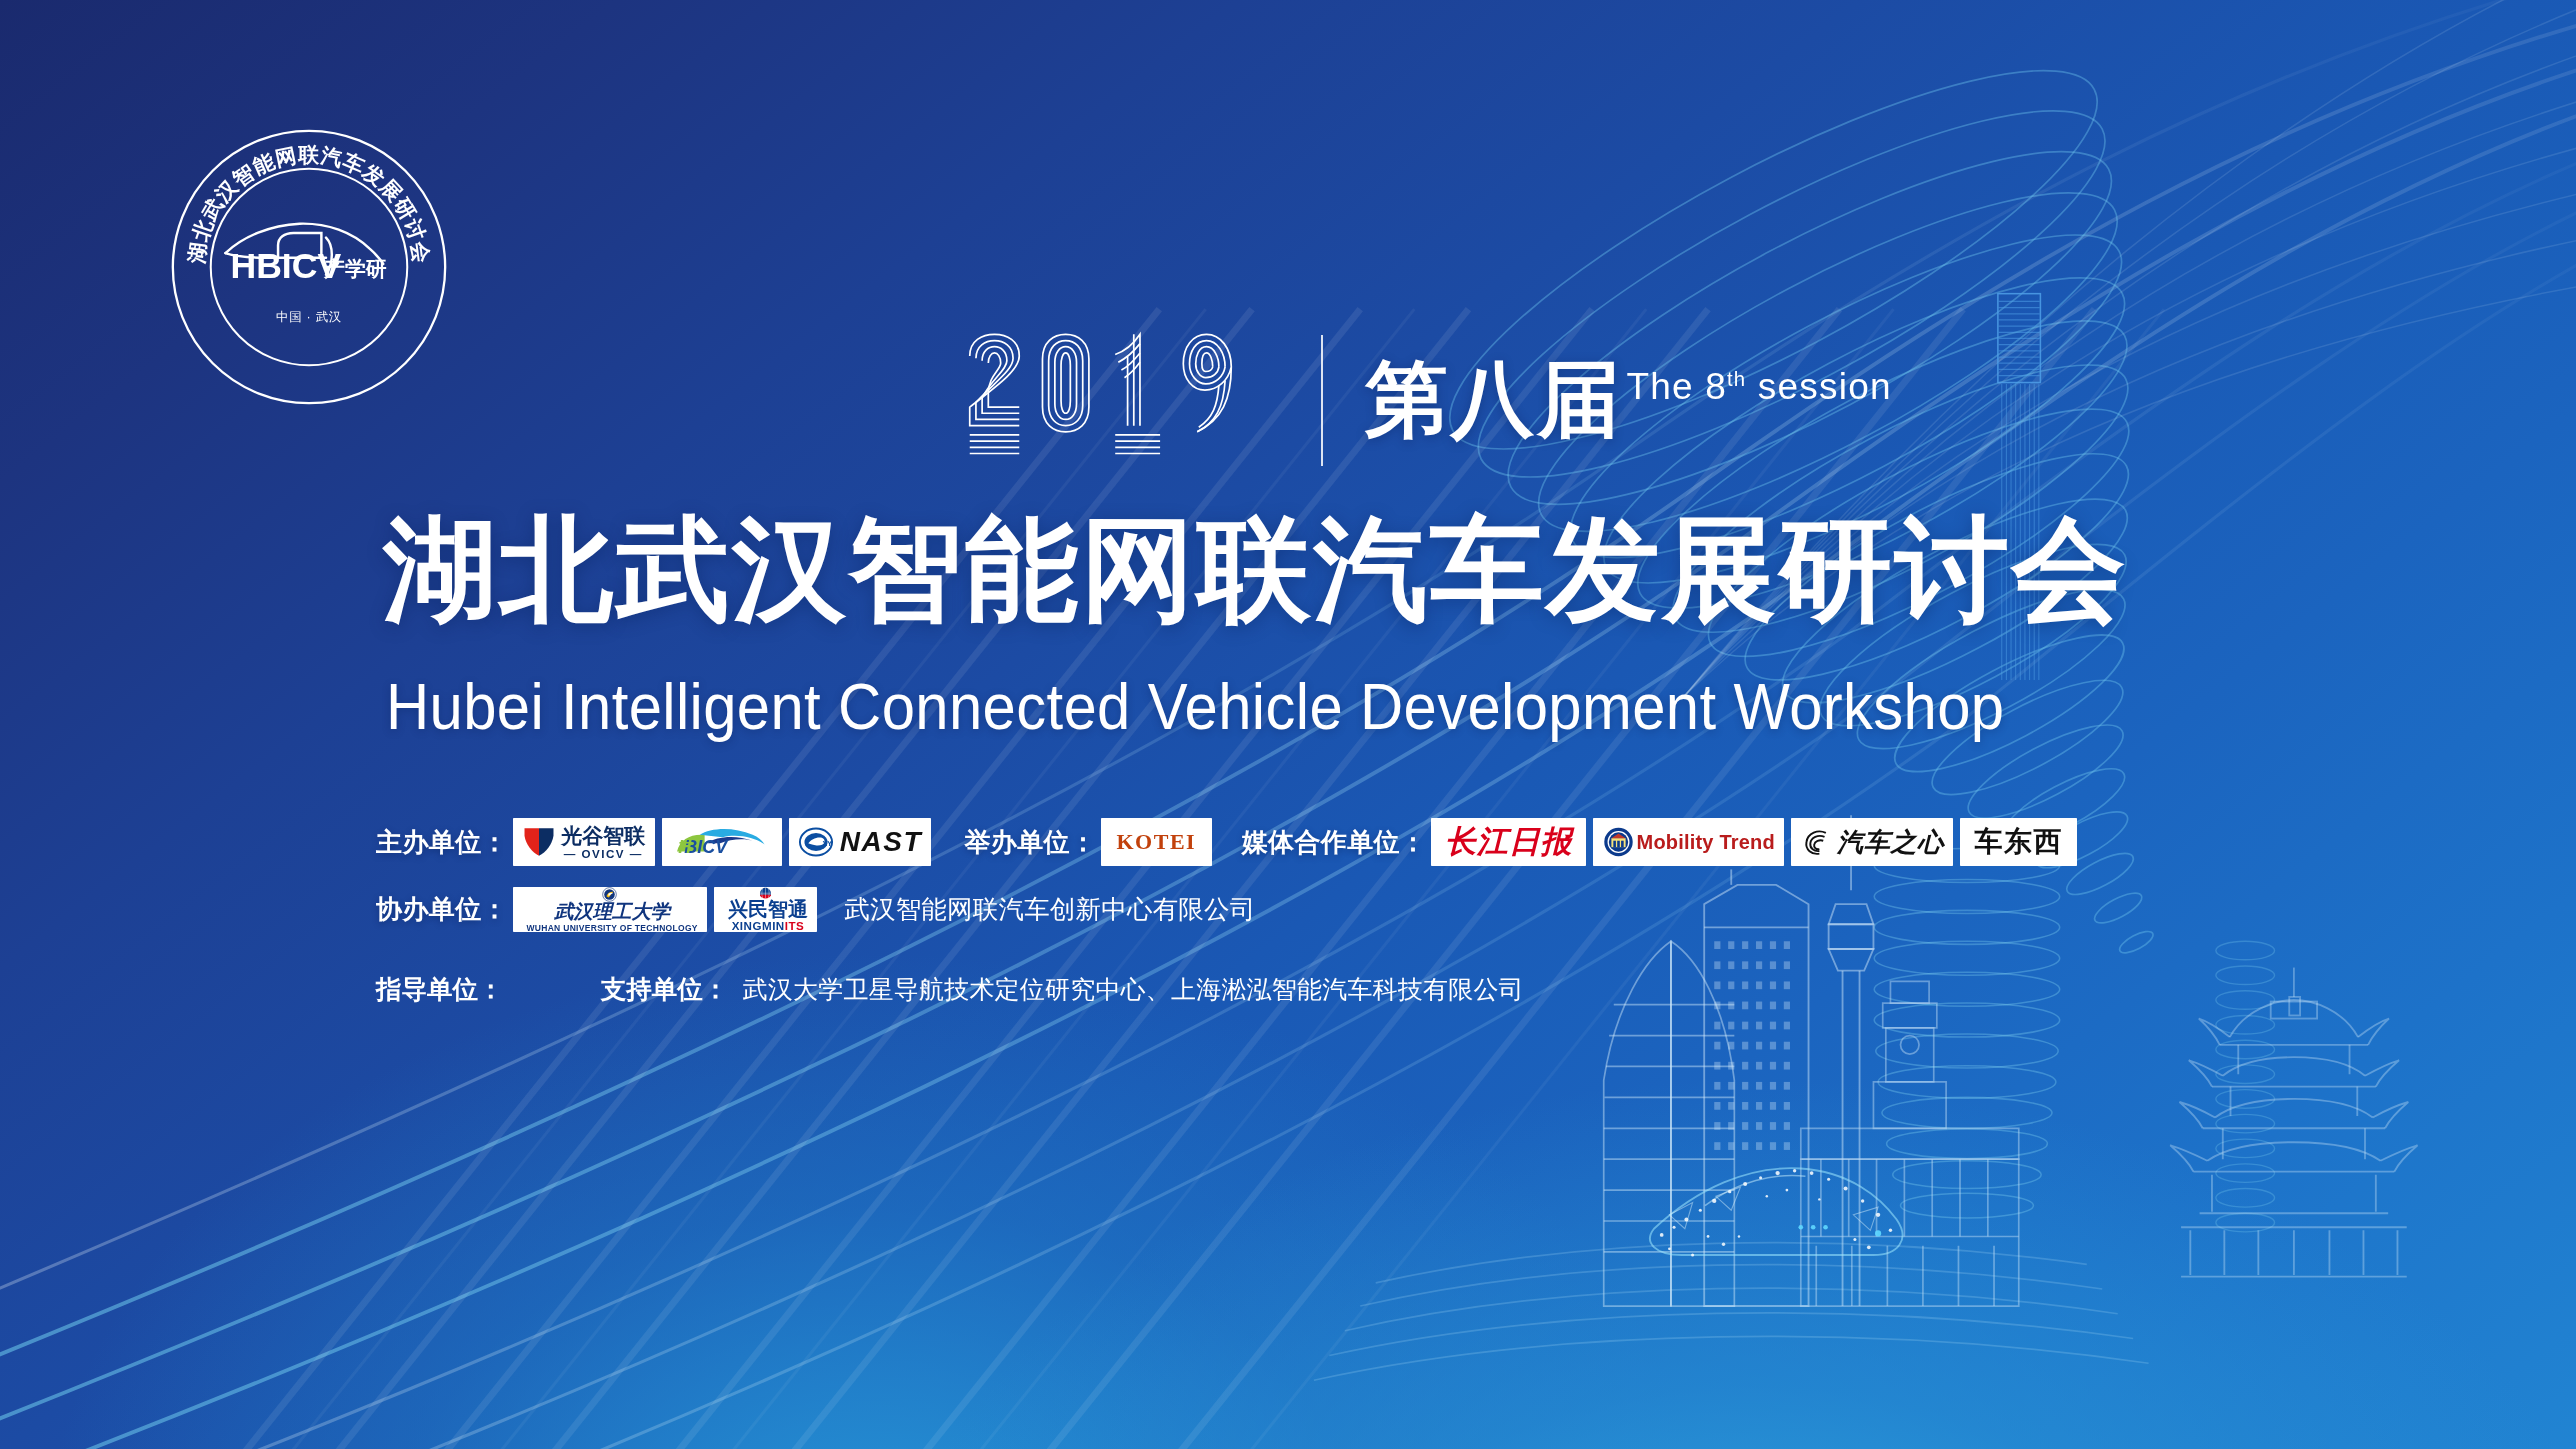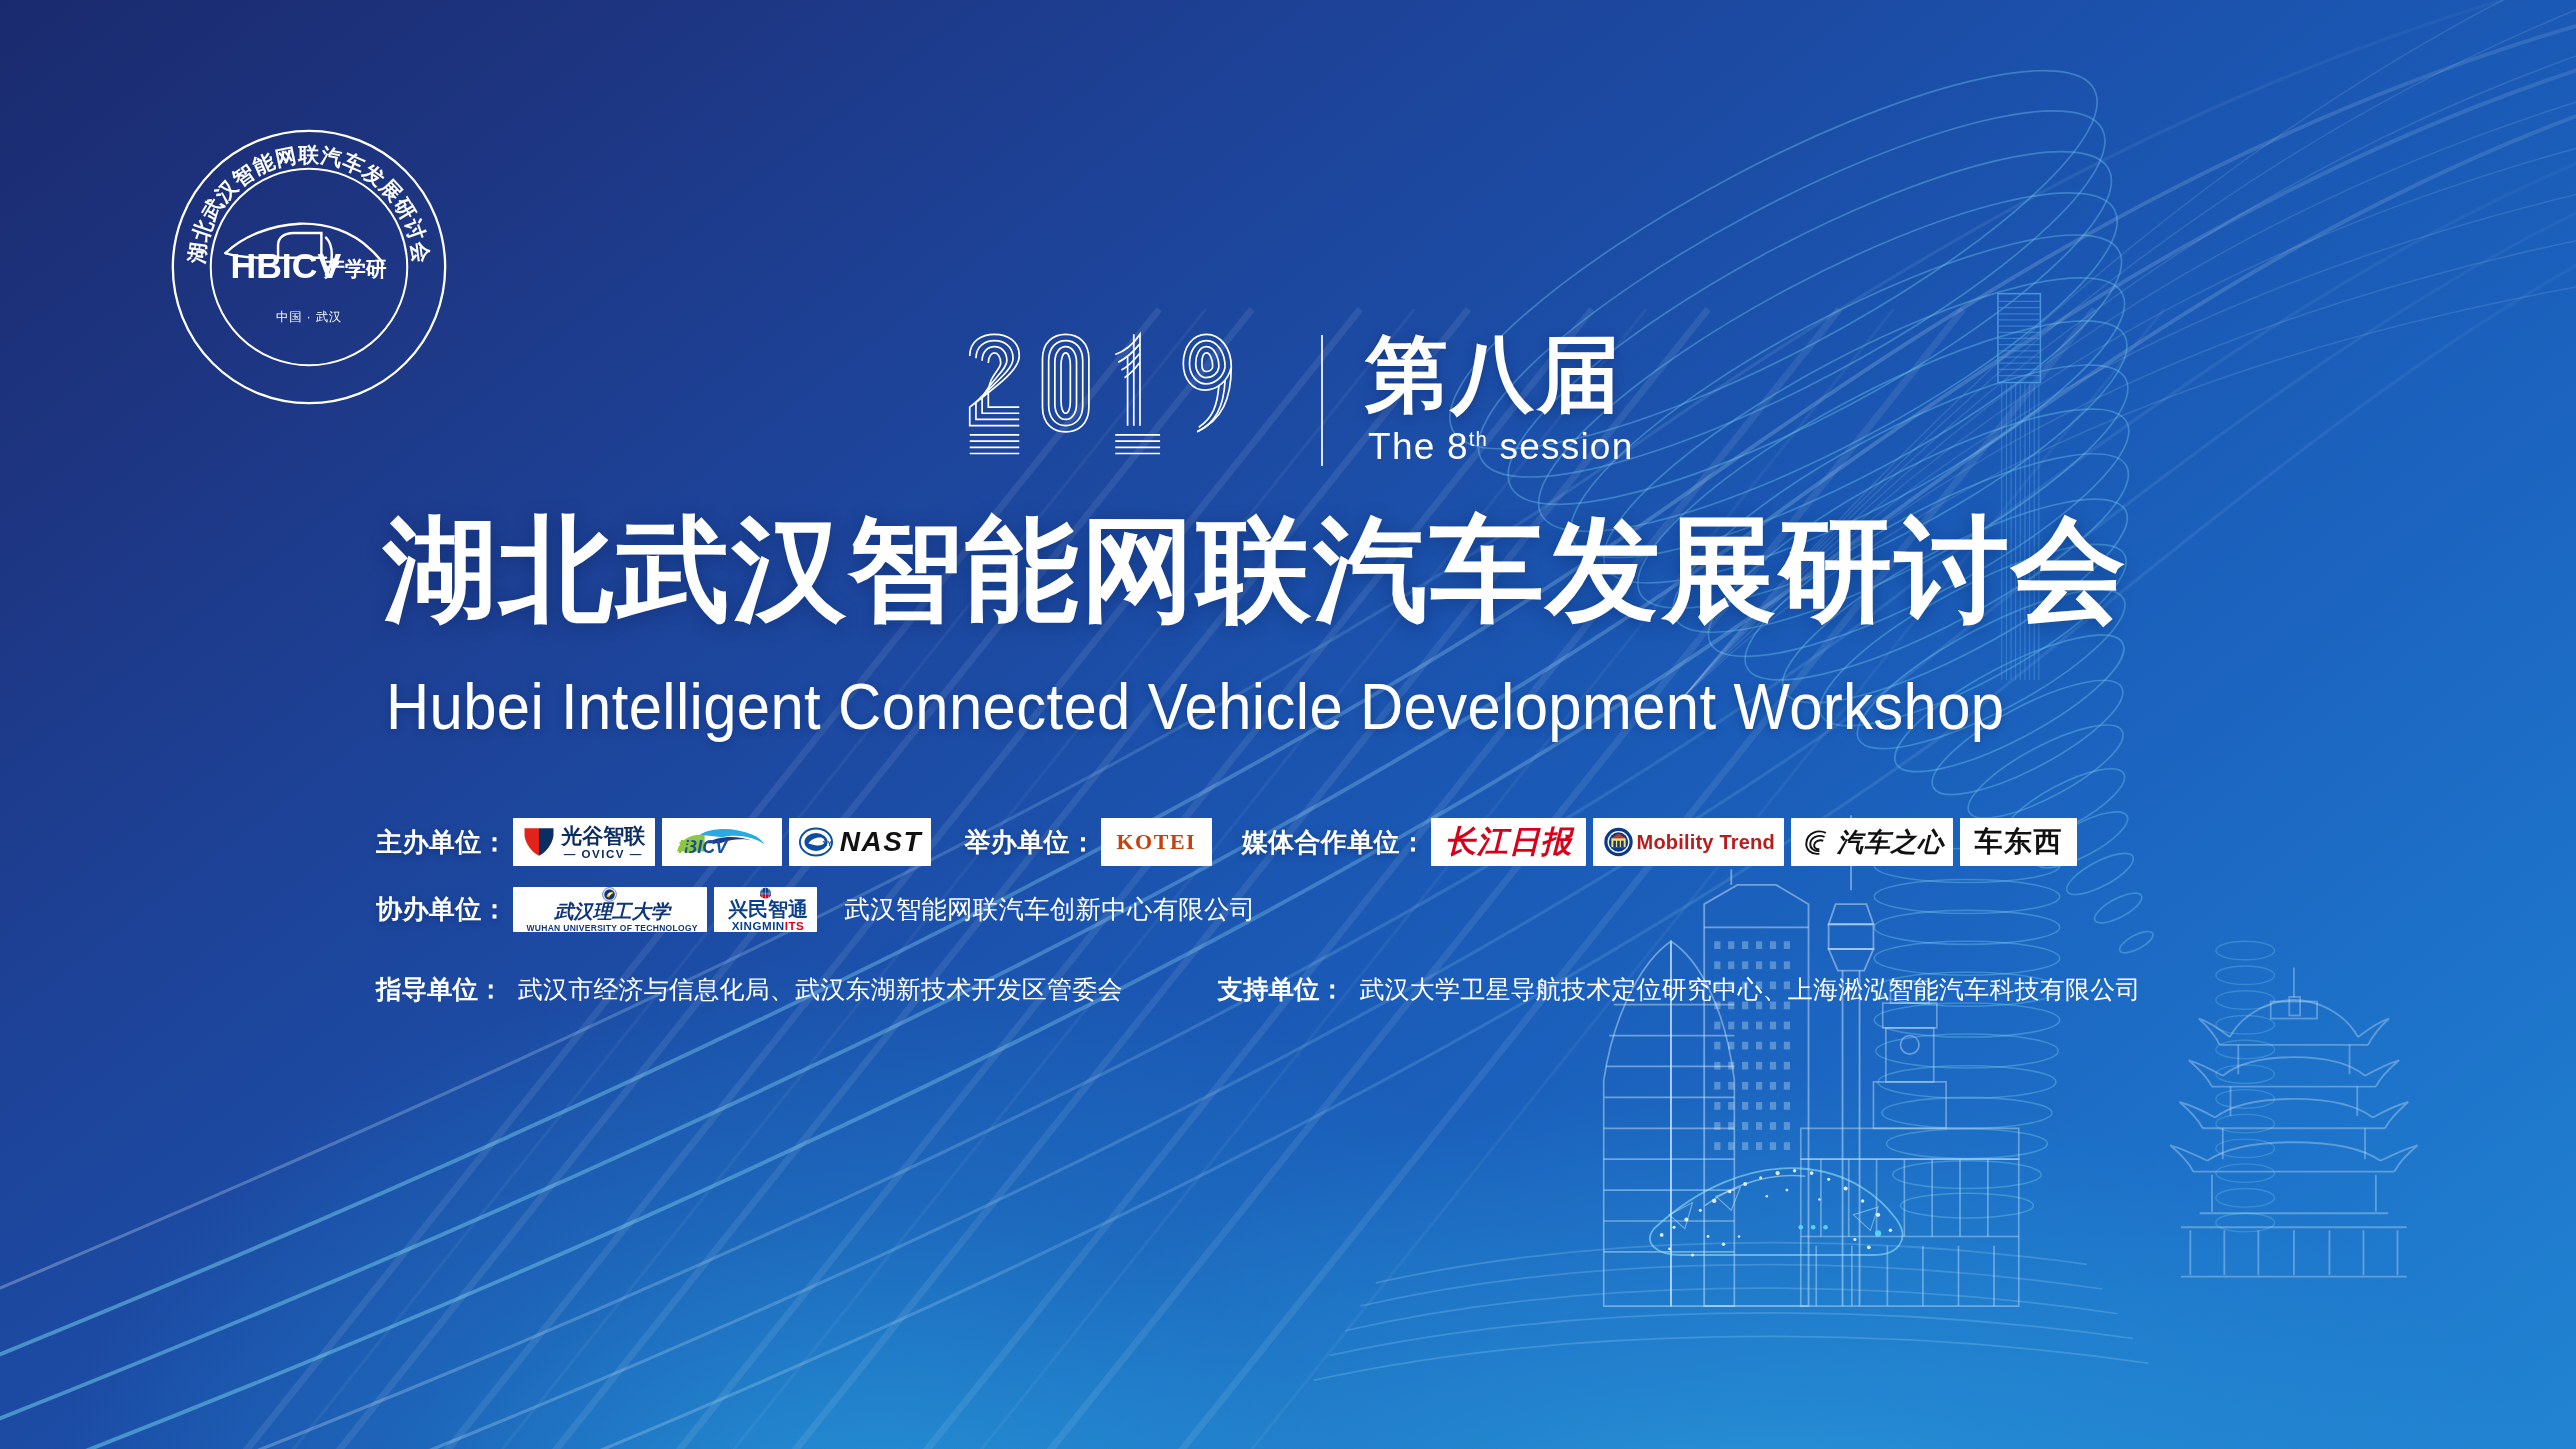--- a/index.html
+++ b/index.html
@@ -33,21 +33,21 @@
   #seal svg { width:100%; height:100%; overflow:visible; }
 
   
   #yearblock {
     position:absolute; left:962px; top:325px;
     display:flex; align-items:center; gap:34px;
   }
   #year2019 { width:325px; height:151px; }
   #year2019 svg { width:100%; height:100%; }
   .vrule { width:2.3px; height:131px; background:rgba(255,255,255,.85); }
-  #sessionblock { display:flex; flex-direction:column; align-items:flex-start; padding-left:7.7px; }
+  #sessionblock { display:flex; flex-direction:row; align-items:flex-start; padding-left:7.7px; }
   #session-cn {
     font-size:83px; font-weight:700; color:#fff; letter-spacing:3.1px;
     line-height:1.02; text-shadow:0 2.3px 10.8px rgba(0,20,70,.30);
   }
   #session-en {
     font-size:37px; color:#fff; font-weight:400; letter-spacing:1.2px;
     margin-top:7.7px; padding-left:3.1px;
   }
   #session-en sup { font-size:.55em; vertical-align:super; }
 
@@ -655,20 +655,19 @@
         <div class="xm-en"><span class="b">XINGMIN</span><span class="r">ITS</span></div>
       </div>
     </div>
 
     <span style="display:inline-block;width:20px"></span>
     <span class="sp-plaintext">武汉智能网联汽车创新中心有限公司</span>
   </div>
 
   <div class="sp-row" id="row-guide">
     <span class="sp-guide-label">指导单位：</span>
-    <span class="sp-guide-text">武汉市经济与信息化局、武汉东湖新技术开发区管委会</span>
     <span class="gap-lg"></span>
     <span class="sp-guide-label">支持单位：</span>
     <span class="sp-guide-text">武汉大学卫星导航技术定位研究中心、上海淞泓智能汽车科技有限公司</span>
   </div>
 
 </div>
 
 
 </body></html>

